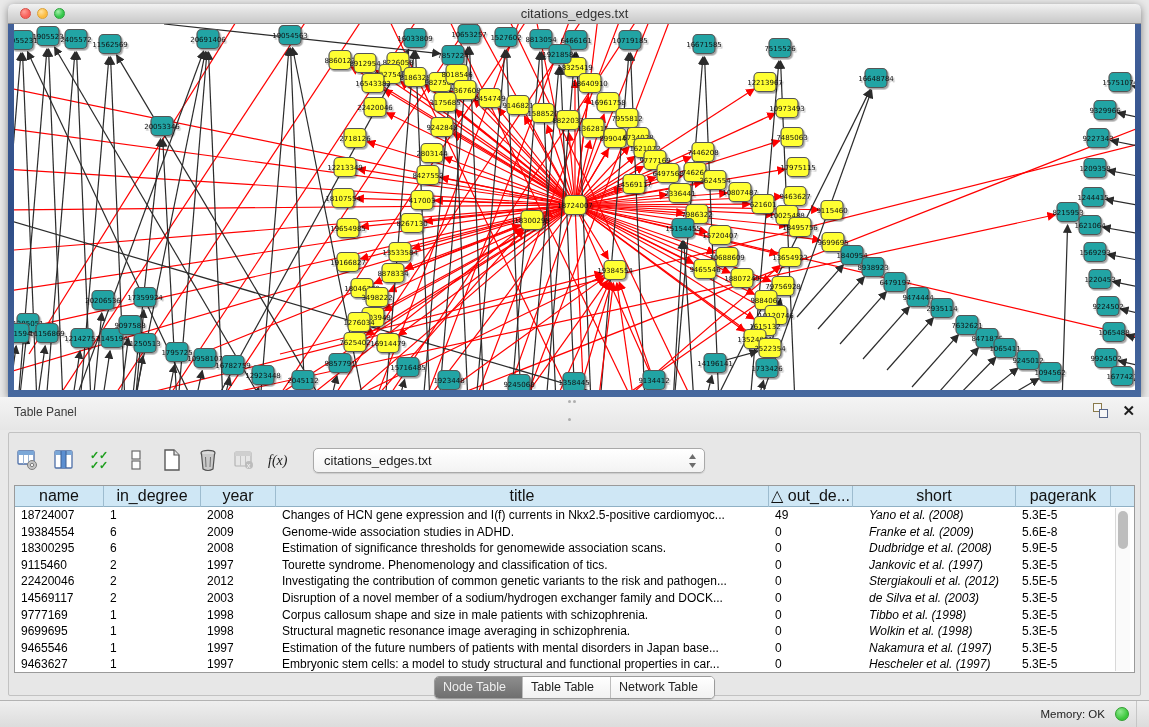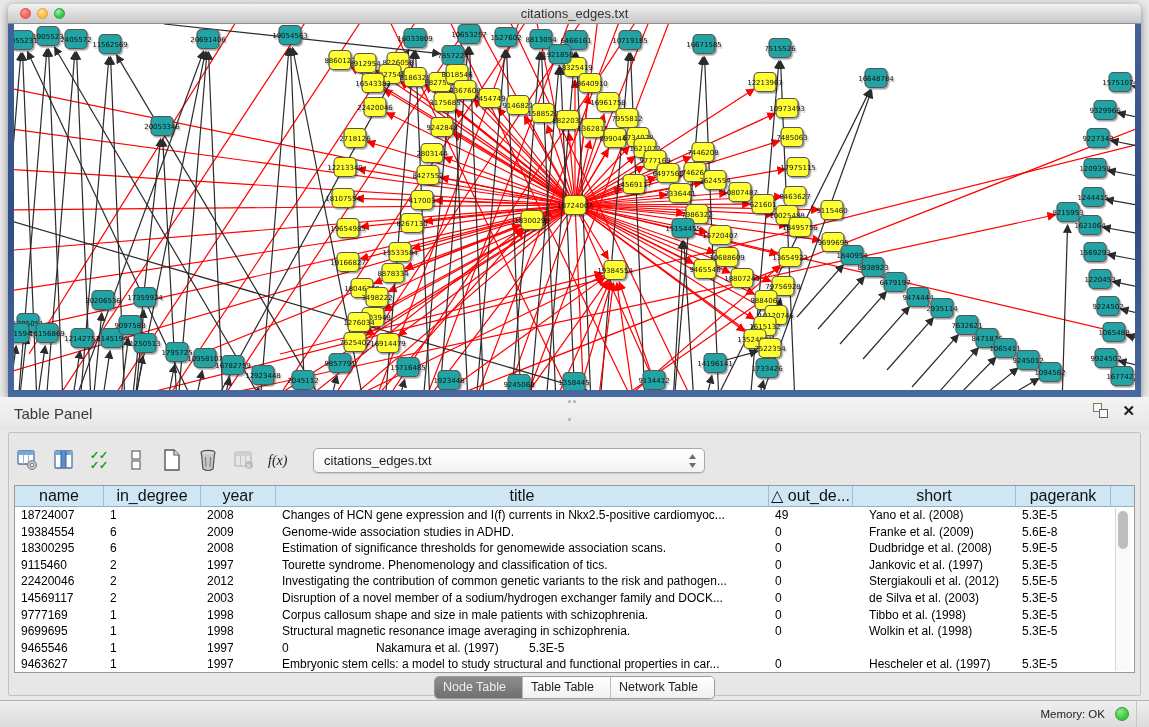--- a/index.html
+++ b/index.html
@@ -17,21 +17,21 @@
   .tl.red    { left:12px; background:radial-gradient(circle at 35% 30%,#ff9d96,#f8605a 60%); border:1px solid #d74c43; }
   .tl.yellow { left:29px; background:radial-gradient(circle at 35% 30%,#ffe2a0,#fdbd41 60%); border:1px solid #dba137; }
   .tl.green  { left:46px; background:radial-gradient(circle at 35% 30%,#a5efab,#34c74a 60%); border:1px solid #2aa23c; }
   .wtitle { position:absolute; left:0; right:0; top:2px; text-align:center; font-size:13px; color:#333; }
   .canvas { position:absolute; left:6px; top:20px; width:1121px; height:366px; background:#ffffff; overflow:hidden; }
   .canvas svg { display:block; }
 
   
   .panel-header { position:absolute; left:0; top:397px; width:1149px; height:33px;
     background:linear-gradient(180deg,#f4f4f4,#e6e6e6); }
-  .panel-title { position:absolute; left:14px; top:8px; font-size:15px; color:#3a3a3a; }
+  .panel-title { position:absolute; left:14px; top:8px; font-size:12px; color:#3a3a3a; }
   .split-handle { position:absolute; left:568px; top:3px; width:14px; height:6px; opacity:.55; }
   .split-handle i { display:inline-block; width:3px; height:3px; background:#7a7a7a; border-radius:50%; margin-right:2px; vertical-align:top; }
   .ph-icons { position:absolute; right:14px; top:6px; display:flex; gap:14px; align-items:center; }
   .float-icon { position:relative; width:15px; height:15px; }
   .float-icon .sq1 { position:absolute; left:0; top:0; width:9px; height:9px; border:1.4px solid #8a7a4a; background:#f7f7f7; }
   .float-icon .sq2 { position:absolute; right:0; bottom:0; width:9px; height:9px; border:1.4px solid #57678b; background:#f7f7f7; }
   .close-icon { font-size:15px; font-weight:bold; color:#1d1d1d; line-height:15px; cursor:default; }
 
   .panel-body { position:absolute; left:8px; top:432px; width:1133px; height:264px;
     background:#e7e7e7; border:1px solid #c2c2c2; border-radius:2px; }
@@ -46,21 +46,21 @@
 
   
   .dtable { position:absolute; left:5px; top:52px; width:1121px; height:188px; background:#fff; border:1px solid #9a9a9a; }
   .thead { display:flex; height:21px; background:#cfe7f5; border-bottom:1px solid #8fb0c4; }
   .hcell { height:21px; line-height:20px; font-size:16px; color:#111; text-align:center;
     border-right:1px solid #9dbccf; overflow:hidden; white-space:nowrap; }
   .tbody { position:relative; }
   .trow { display:flex; height:16.6px; }
   .tcell { font-size:12px; line-height:16.6px; color:#000; padding-left:6px; overflow:hidden; white-space:nowrap; }
   .c0{width:89px} .c1{width:97px} .c2{width:75px} .c3{width:493px} .c4{width:84px} .c5{width:163px} .c6{width:95px}
-  .tcell.c5{ padding-left:16px; }
+  .tcell.c5{ padding-left:16px;font-style:italic; }
   .vscroll { position:absolute; right:4px; top:22px; bottom:1px; width:15px; background:#fafafa; border-left:1px solid #d8d8d8; }
   .vthumb { position:absolute; left:2px; top:3px; width:10px; height:38px; background:#bdbdbd; border-radius:6px; }
 
   
   .tabs { position:absolute; left:0; right:0; top:243px; display:flex; justify-content:center; }
   .seg { display:flex; border:1px solid #9b9b9b; border-radius:5px; overflow:hidden; background:#fff; box-shadow:0 1px 1px rgba(0,0,0,.15); }
   .seg .tab { padding:3px 16px 4px 8px; font-size:12.5px; color:#222; background:linear-gradient(180deg,#ffffff,#f1f1f1);
     border-right:1px solid #bcbcbc; cursor:default; }
   .seg .tab:last-child { border-right:none; }
   .seg .tab.active { background:linear-gradient(180deg,#8d8d8d,#6f6f6f); color:#efefef; }
@@ -1039,20 +1039,21 @@
             <div class="tcell c2">1998</div>
             <div class="tcell c3">Structural magnetic resonance image averaging in schizophrenia.</div>
             <div class="tcell c4">0</div>
             <div class="tcell c5">Wolkin et al. (1998)</div>
             <div class="tcell c6">5.3E-5</div>
           </div>
           <div class="trow">
             <div class="tcell c0">9465546</div>
             <div class="tcell c1">1</div>
             <div class="tcell c2">1997</div>
+            <div class="tcell c3">Estimation of the future numbers of patients with mental disorders in Japan base...</div>
             <div class="tcell c4">0</div>
             <div class="tcell c5">Nakamura et al. (1997)</div>
             <div class="tcell c6">5.3E-5</div>
           </div>
           <div class="trow">
             <div class="tcell c0">9463627</div>
             <div class="tcell c1">1</div>
             <div class="tcell c2">1997</div>
             <div class="tcell c3">Embryonic stem cells: a model to study structural and functional properties in car...</div>
             <div class="tcell c4">0</div>

